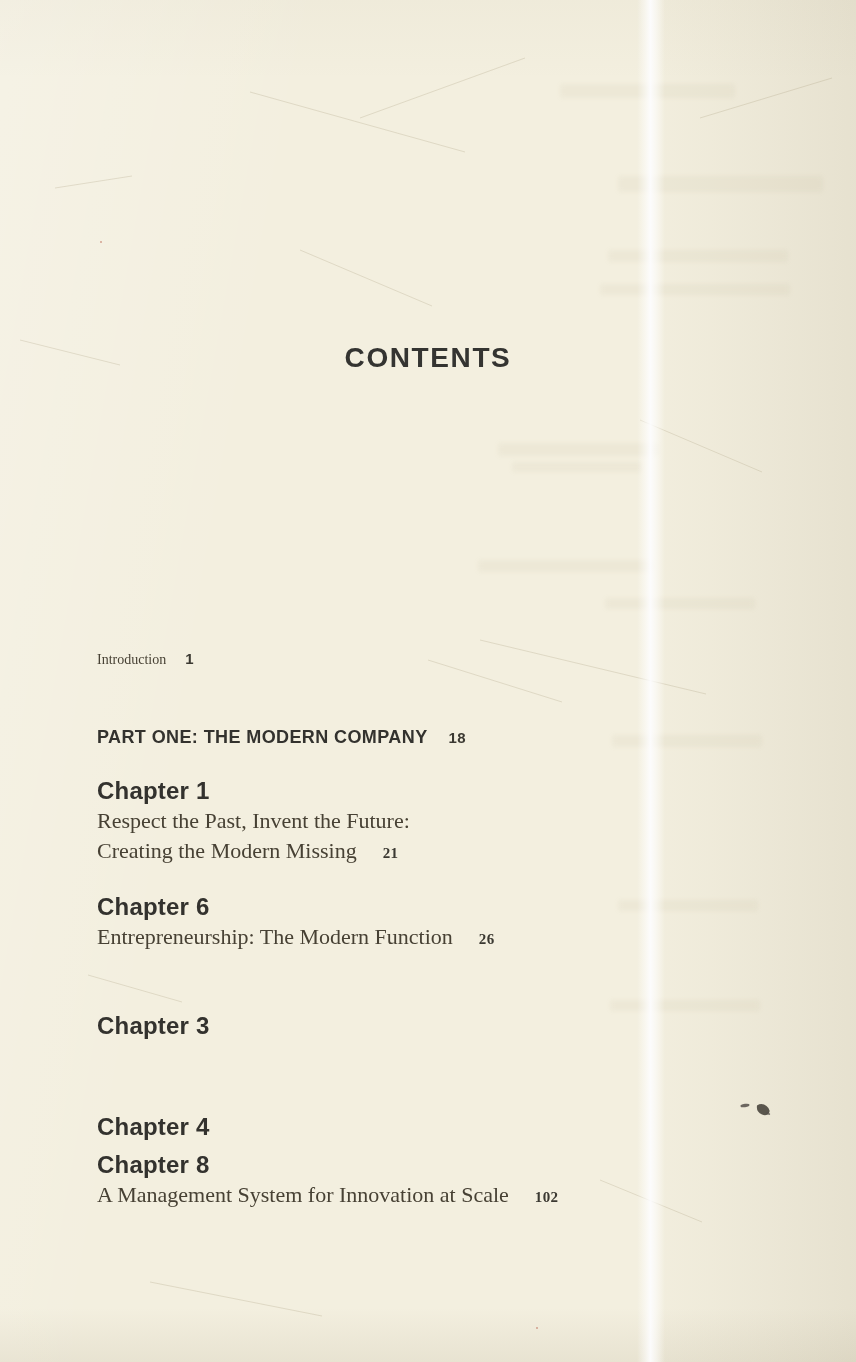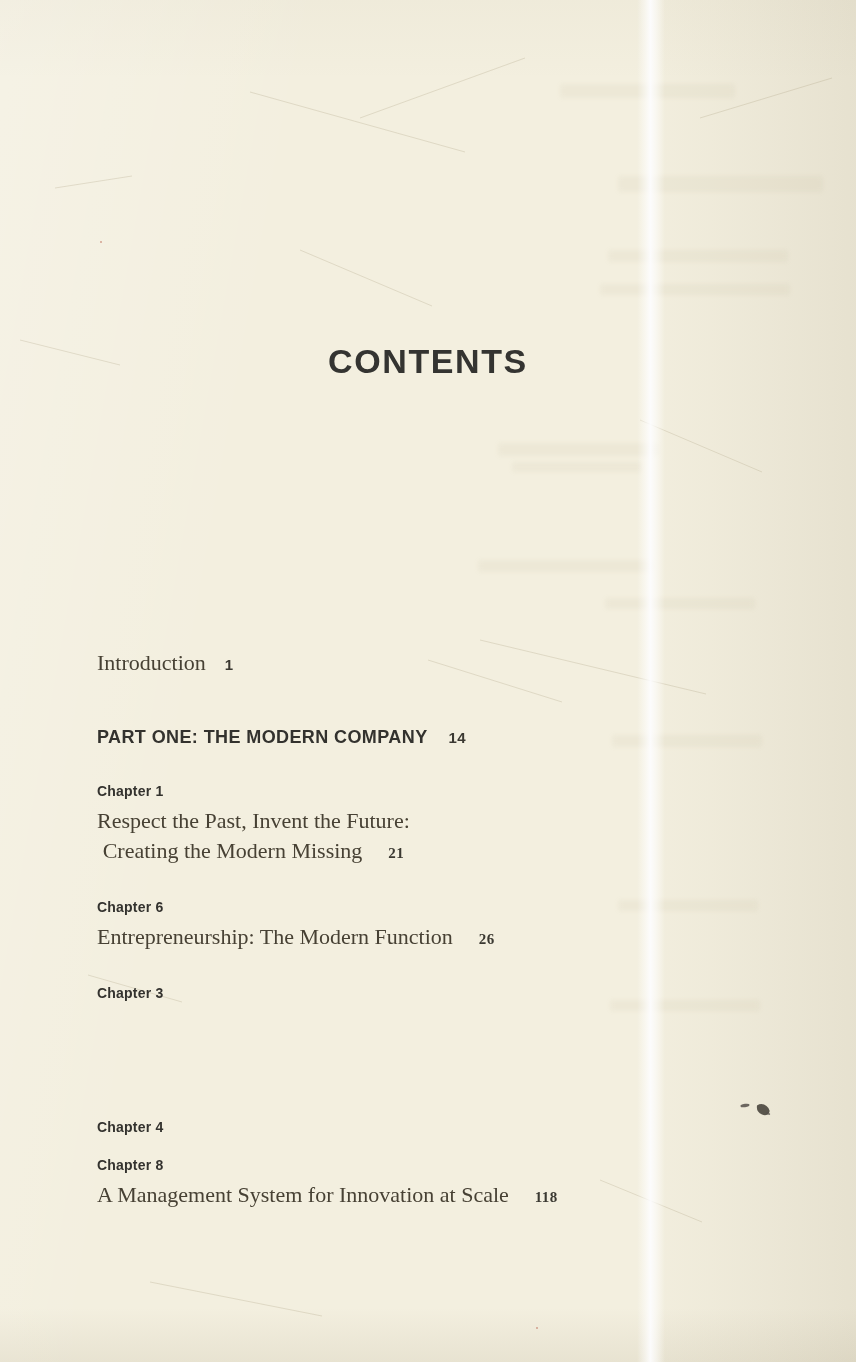--- a/index.html
+++ b/index.html
@@ -45,30 +45,30 @@
   }
   .speck { position: absolute; width: 2px; height: 2px; border-radius: 50%; background: rgba(186,96,76,0.55); }
 
   .contents-title {
     position: absolute;
     top: 342px;
     left: 0;
     width: 100%;
     margin: 0;
     text-align: center;
-    font-size: 34px;
+    font-size: 28px;
     font-weight: 600;
     letter-spacing: 1.6px;
     color: #343431;
   }
   .toc-row { position: absolute; left: 97px; white-space: nowrap; }
 
   .serif-text {
     font-family: "Liberation Serif", serif;
-    font-size: 22px;
+    font-size: 14px;
     color: #474134;
   }
   .num {
     font-size: 15px;
     font-weight: 700;
     letter-spacing: 0.4px;
     color: #3b3932;
     margin-left: 26px;
   }
   .intro-row { top: 650px; }
@@ -78,33 +78,32 @@
     top: 727px;
     font-size: 18px;
     font-weight: 700;
     letter-spacing: 0.4px;
     color: #33322e;
   }
   .part-row .num { margin-left: 21px; }
 
   .chapter { position: absolute; left: 97px; white-space: nowrap; }
   .ch-label {
-    font-size: 14px;
+    font-size: 24px;
     font-weight: 700;
     letter-spacing: 0.2px;
     line-height: 20px;
     color: #33322e;
     margin-bottom: 5px;
   }
   .ch-line {
     font-family: "Liberation Serif", serif;
     font-size: 22px;
     line-height: 30px;
     color: #474134;
-    text-align: center;
   }
   .smudge { position: absolute; left: 735px; top: 1095px; pointer-events: none; }
 </style>
 </head>
 <body>
 
 <div class="page">
 
   <div class="ghost" style="left:560px; top:84px;  width:175px; height:14px;"></div>
   <div class="ghost" style="left:618px; top:176px; width:205px; height:16px;"></div>
@@ -137,45 +136,45 @@
   <div class="speck" style="left:100px; top:241px;"></div>
   <div class="speck" style="left:536px; top:1327px;"></div>
 
   <h1 class="contents-title">CONTENTS</h1>
 
   <div class="toc-row intro-row">
     <span class="serif-text">Introduction</span><span class="num">1</span>
   </div>
 
   <div class="toc-row part-row">
-    <span>PART ONE: THE MODERN COMPANY</span><span class="num">14</span>
+    <span>PART ONE: THE MODERN COMPANY</span><span class="num">18</span>
   </div>
 
   <section class="chapter" style="top:781px;">
     <div class="ch-label">Chapter 1</div>
     <div class="ch-line"><span>Respect the Past, Invent the Future:</span></div>
     <div class="ch-line"><span>Creating the Modern Missing</span><span class="num">21</span></div>
   </section>
 
   <section class="chapter" style="top:897px;">
     <div class="ch-label">Chapter 6</div>
     <div class="ch-line"><span>Entrepreneurship: The Modern Function</span><span class="num">26</span></div>
   </section>
 
-  <section class="chapter" style="top:983px;">
+  <section class="chapter" style="top:1016px;">
     <div class="ch-label">Chapter 3</div>
   </section>
 
   <section class="chapter" style="top:1069px;margin-top:48px;">
     <div class="ch-label">Chapter 4</div>
   </section>
 
   <section class="chapter" style="top:1155px;">
     <div class="ch-label">Chapter 8</div>
-    <div class="ch-line"><span>A Management System for Innovation at Scale</span><span class="num">118</span></div>
+    <div class="ch-line"><span>A Management System for Innovation at Scale</span><span class="num">102</span></div>
   </section>
 
   <svg class="smudge" width="50" height="30" viewBox="0 0 50 30">
     <defs>
       <filter id="smblur" x="-30%" y="-30%" width="160%" height="160%">
         <feGaussianBlur stdDeviation="0.55"></feGaussianBlur>
       </filter>
     </defs>
     <g filter="url(#smblur)">
       <ellipse cx="10" cy="10.5" rx="4.6" ry="1.7" transform="rotate(-8 10 10.5)" fill="#55504a" opacity="0.85"></ellipse>

